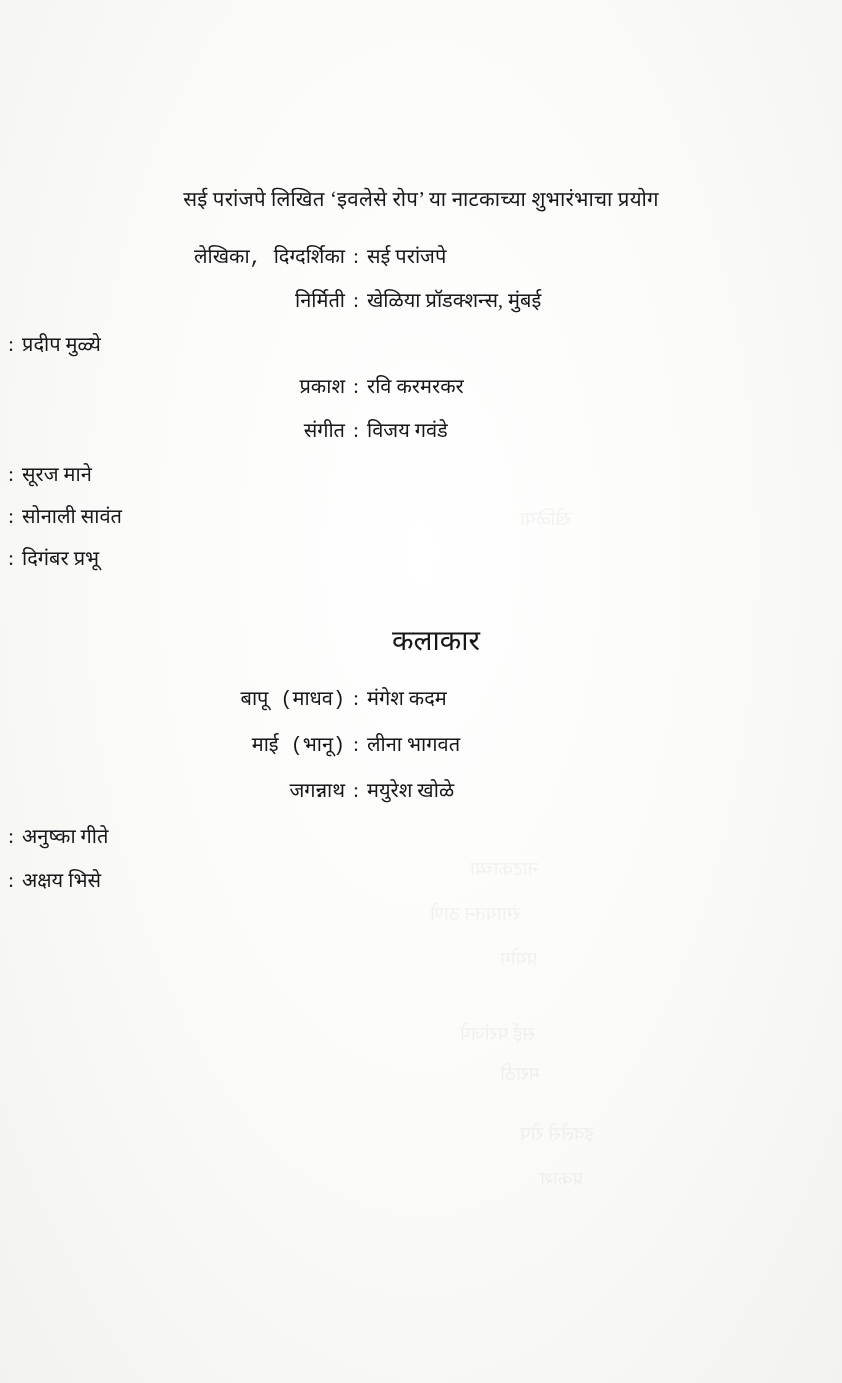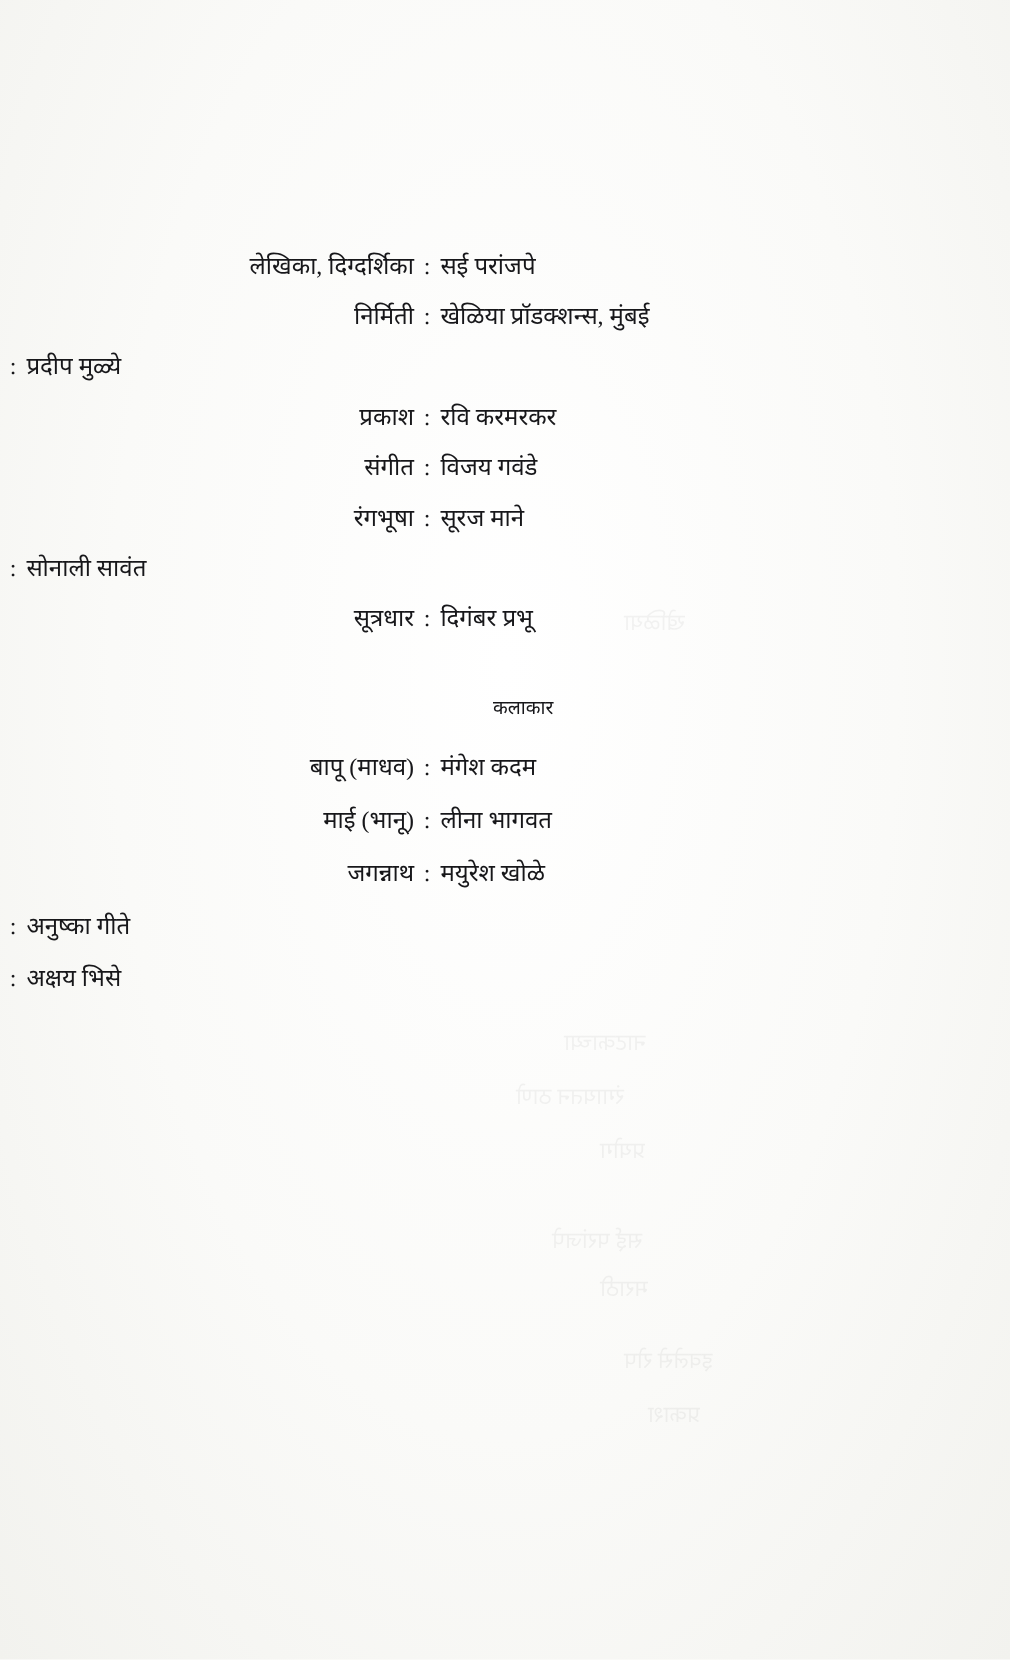--- a/index.html
+++ b/index.html
@@ -51,34 +51,35 @@
     font-size: 20px;
     line-height: 1.0;
     margin: 0 0 22px 0;
   }
   .credit-label {
     width: 345px;
     text-align: right;
     padding-right: 0;
     color: #17171a;
     white-space: nowrap;
+    font-family: Liberation Mono, monospace;
   }
   .credit-sep {
     width: 22px;
     text-align: center;
     color: #17171a;
   }
   .credit-value {
     text-align: left;
     color: #17171a;
     white-space: nowrap;
   }
   .section-title {
     text-align: center;
-    font-size: 16px;
+    font-size: 28px;
     margin: 52px 0 24px 0;
     padding-left: 30px;
     color: #17171a;
   }
   .cast .credit-row {
     margin-bottom: 24px;
   }
   
   .bleed {
     position: absolute;
@@ -109,20 +110,21 @@
   <span style="left:500px; top:945px;">प्रयोग</span>
   <span style="left:460px; top:1020px;">सई परांजपे</span>
   <span style="left:500px; top:1060px;">मराठी</span>
   <span style="left:520px; top:1120px;">इवलेसे रोप</span>
   <span style="left:540px; top:1165px;">प्रकाश</span>
 </div>
 
 <div class="content">
 
   <div class="intro">
+    <div>सई परांजपे लिखित ‘इवलेसे रोप’ या नाटकाच्या शुभारंभाचा प्रयोग</div>
   </div>
 
   <div class="credits">
 
     <div class="credit-row">
       <div class="credit-label">लेखिका, दिग्दर्शिका</div>
       <div class="credit-sep">:</div>
       <div class="credit-value">सई परांजपे</div>
     </div>
 
@@ -143,32 +145,30 @@
       <div class="credit-value">रवि करमरकर</div>
     </div>
 
     <div class="credit-row">
       <div class="credit-label">संगीत</div>
       <div class="credit-sep">:</div>
       <div class="credit-value">विजय गवंडे</div>
     </div>
 
     <div class="credit-row">
-      <div class="credit-label">रंगभूषा</div>
       <div class="credit-sep">:</div>
       <div class="credit-value">सूरज माने</div>
     </div>
 
     <div class="credit-row">
       <div class="credit-sep">:</div>
       <div class="credit-value">सोनाली सावंत</div>
     </div>
 
     <div class="credit-row">
-      <div class="credit-label">सूत्रधार</div>
       <div class="credit-sep">:</div>
       <div class="credit-value">दिगंबर प्रभू</div>
     </div>
 
   </div>
 
   <div class="section-title">कलाकार</div>
 
   <div class="credits cast">
 

